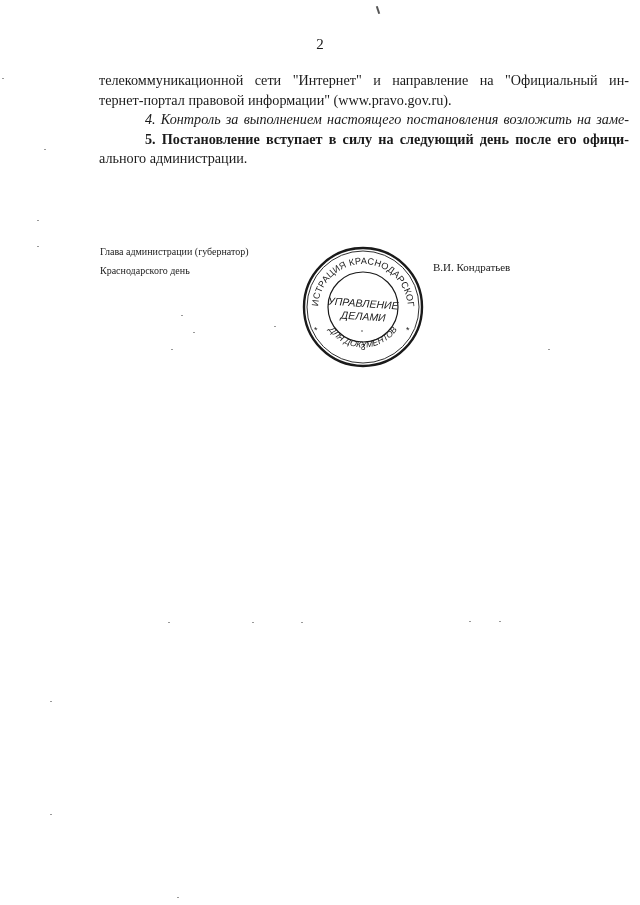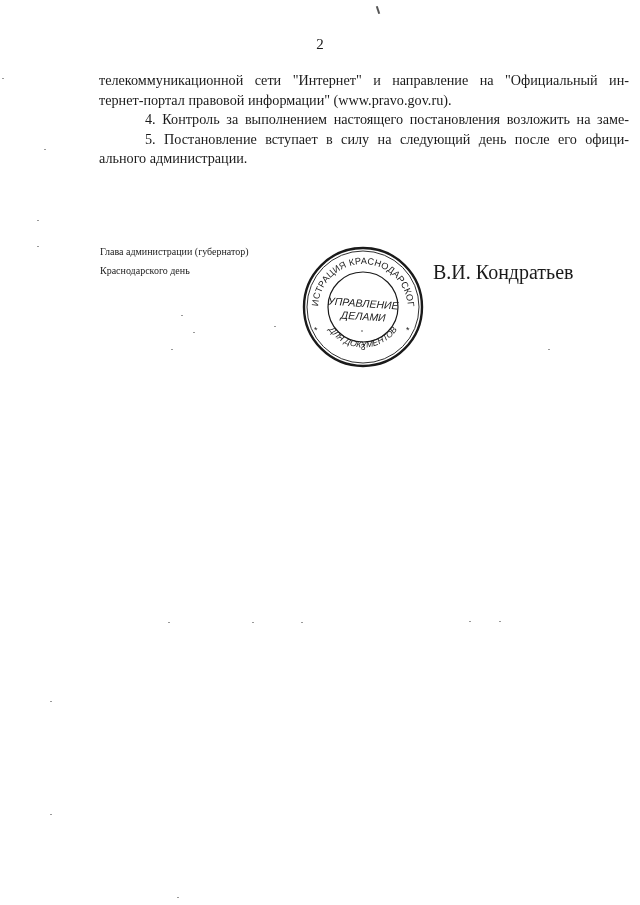--- a/index.html
+++ b/index.html
@@ -22,21 +22,21 @@
       font-size: 14.2px; line-height: 19.5px;
     }
     .para { margin: 0; text-align: justify; text-align-last: left; }
     .line-full { text-align-last: justify; }
     .sig-block {
       position: absolute; left: 100px; top: 242px;
       font-size: 10px; line-height: 19px;
     }
     .sig-name {
       position: absolute; left: 433px; top: 261px;
-      font-size: 20px;
+      font-size: 11px;
     }
     .stamp {
       position: absolute; left: 302px; top: 245px; width: 122px; height: 124px;
     }
     .speck { position: absolute; width: 2px; height: 1px; background: #999; }
   </style>
 </head>
 <body>
 
 <div class="page">
@@ -44,24 +44,24 @@
   <div class="scan-mark"></div>
 
   <div class="page-number">2</div>
 
   <div class="body-text">
     <p class="para">
       <span class="line-full" style="display:block;">телекоммуникационной сети "Интернет" и направление на "Официальный ин-</span>
       <span style="display:block;">тернет-портал правовой информации" (www.pravo.gov.ru).</span>
     </p>
     <p class="para">
-      <span class="line-full" style="display:block; padding-left:46px;">4. Контроль за выполнением настоящего постановления возложить на заме-</span>
+      <span class="line-full" style="display:block; padding-left:46px;font-style:italic;">4. Контроль за выполнением настоящего постановления возложить на заме-</span>
     </p>
     <p class="para">
-      <span class="line-full" style="display:block; padding-left:46px;">5. Постановление вступает в силу на следующий день после его офици-</span>
+      <span class="line-full" style="display:block; padding-left:46px;font-weight:bold;">5. Постановление вступает в силу на следующий день после его офици-</span>
       <span style="display:block;">ального администрации.</span>
     </p>
   </div>
 
   <div class="sig-block">
     <div>Глава администрации (губернатор)</div>
     <div>Краснодарского день</div>
   </div>
 
   <div class="sig-name">В.И. Кондратьев</div>

